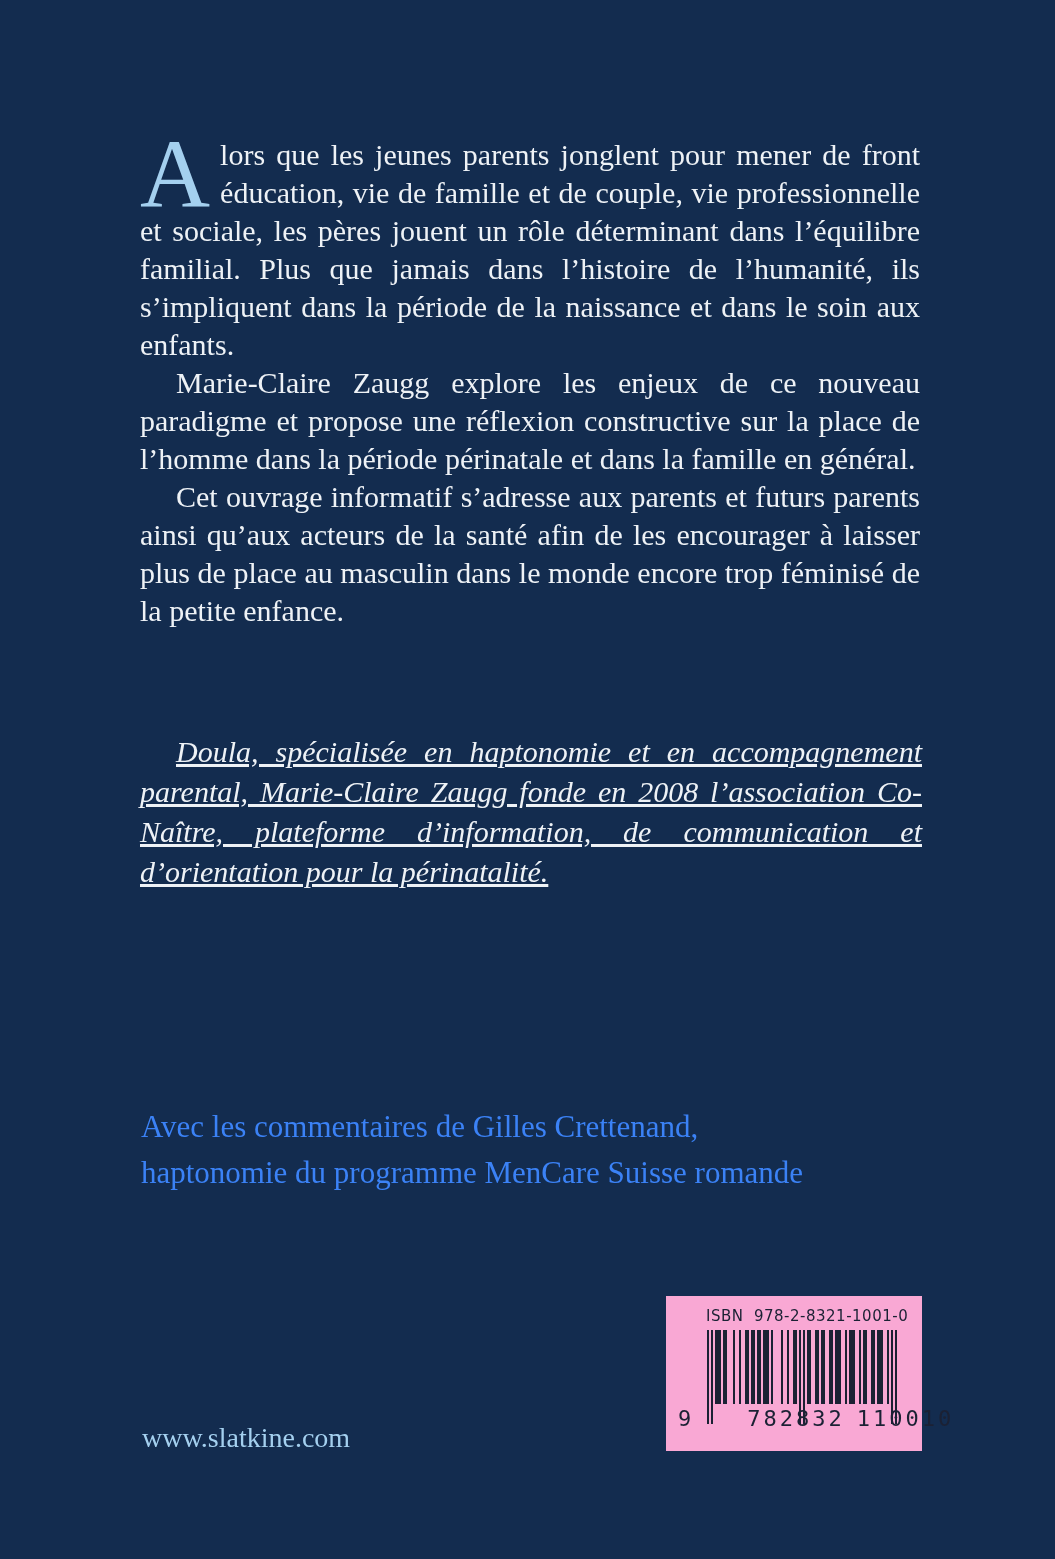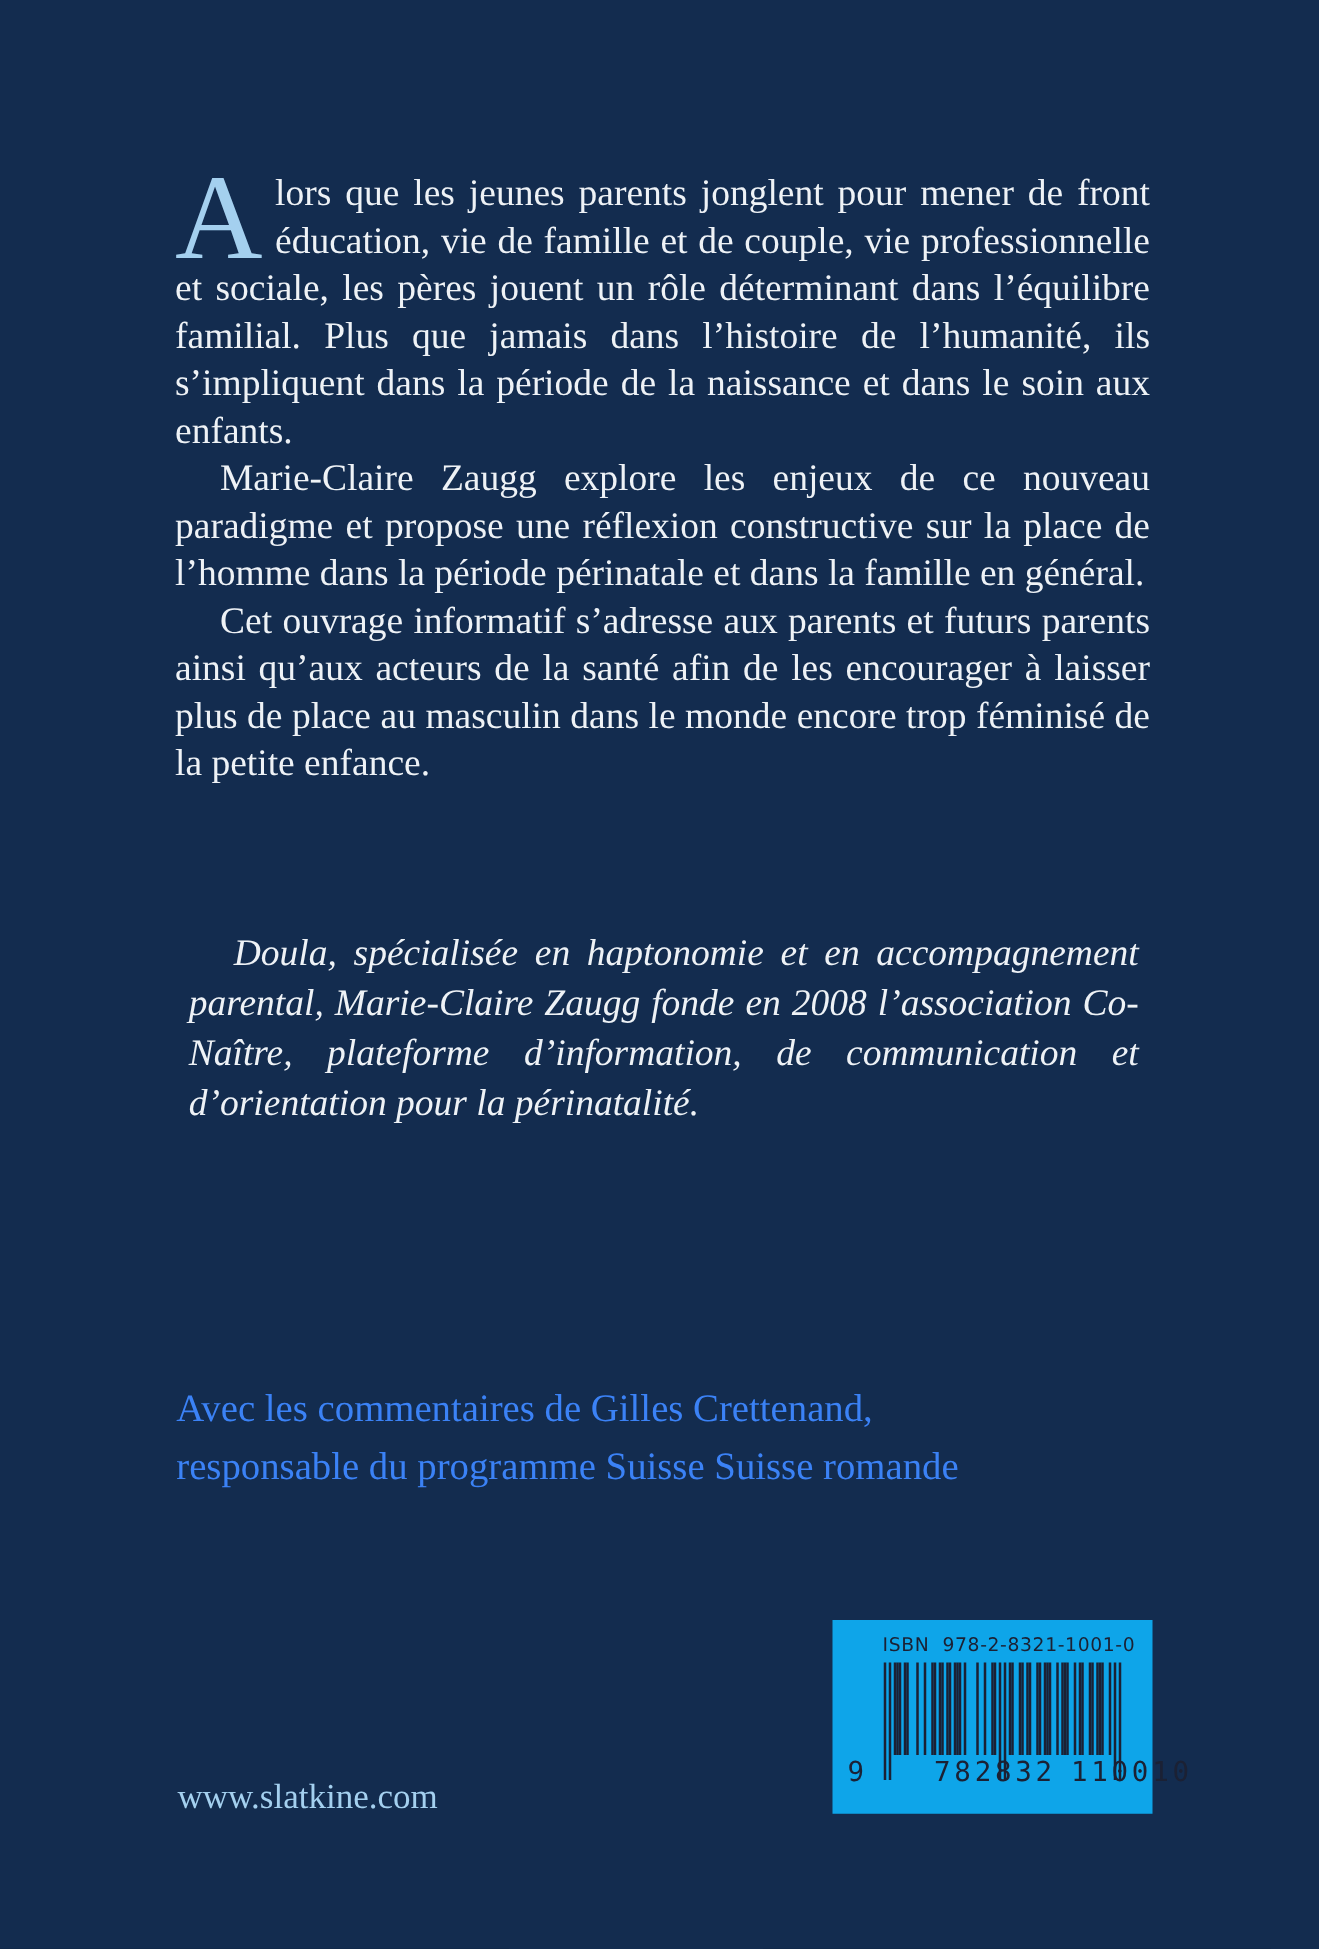--- a/index.html
+++ b/index.html
@@ -39,41 +39,41 @@
   .author-bio {
     position: absolute;
     left: 140px;
     top: 732px;
     width: 782px;
     font-size: 30px;
     line-height: 40px;
     font-style: italic;
     text-align: justify;
   }
-  .author-bio p { margin: 11px; text-indent: 36px; }
+  .author-bio p { margin: 0; text-indent: 36px; text-decoration: underline; }
 
   
   .commentary {
     position: absolute;
     left: 141px;
     top: 1104px;
     width: 830px;
     font-size: 31px;
     line-height: 46px;
     color: #3b82f6;
   }
 
   
   .barcode-panel {
     position: absolute;
     left: 666px;
     top: 1296px;
     width: 256px;
     height: 155px;
-    background: #0ea5e9;
+    background: #f9a8d4;
   }
   .isbn-line {
     position: absolute;
     left: 40px;
     top: 11px;
     font-family: "DejaVu Sans", "Liberation Sans", sans-serif;
     font-size: 15px;
     letter-spacing: 0.5px;
     color: #1b2134;
     white-space: pre;
@@ -121,21 +121,21 @@
     <p class="indented">Marie-Claire Zaugg explore les enjeux de ce nouveau paradigme et propose une réflexion constructive sur la place de l’homme dans la période périnatale et dans la famille en général.</p>
     <p class="indented">Cet ouvrage informatif s’adresse aux parents et futurs parents ainsi qu’aux acteurs de la santé afin de les encourager à laisser plus de place au masculin dans le monde encore trop féminisé de la petite enfance.</p>
   </div>
 
   <div class="author-bio">
     <p>Doula, spécialisée en haptonomie et en accompagnement parental, Marie-Claire Zaugg fonde en 2008 l’association Co-Naître, plateforme d’information, de communication et d’orientation pour la périnatalité.</p>
   </div>
 
   <div class="commentary">
     <div>Avec les commentaires de Gilles Crettenand,</div>
-    <div>responsable du programme Suisse Suisse romande</div>
+    <div>haptonomie du programme MenCare Suisse romande</div>
   </div>
 
   <div class="barcode-panel">
     <div class="isbn-line">ISBN  978-2-8321-1001-0</div>
     <div class="bars">
         <div class="module bar guard"></div>
         <div class="module guard"></div>
         <div class="module bar guard"></div>
         <div class="module"></div>
         <div class="module bar"></div>

